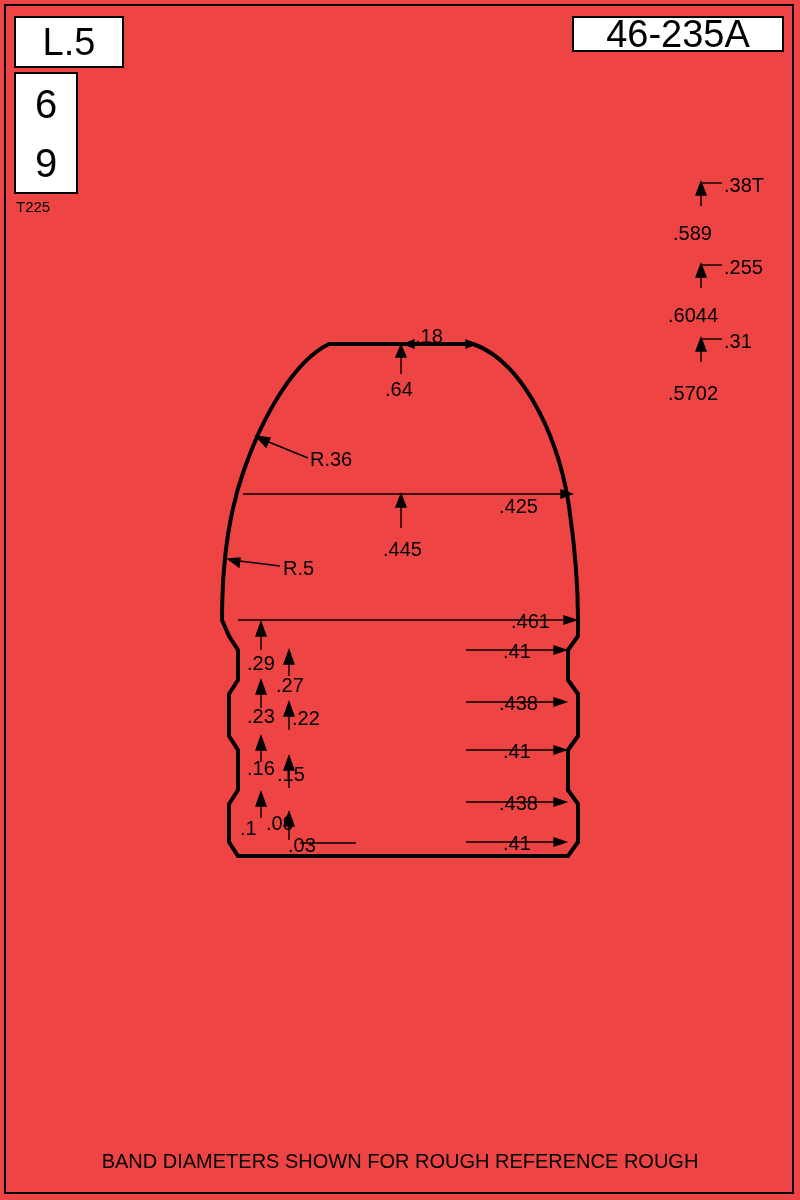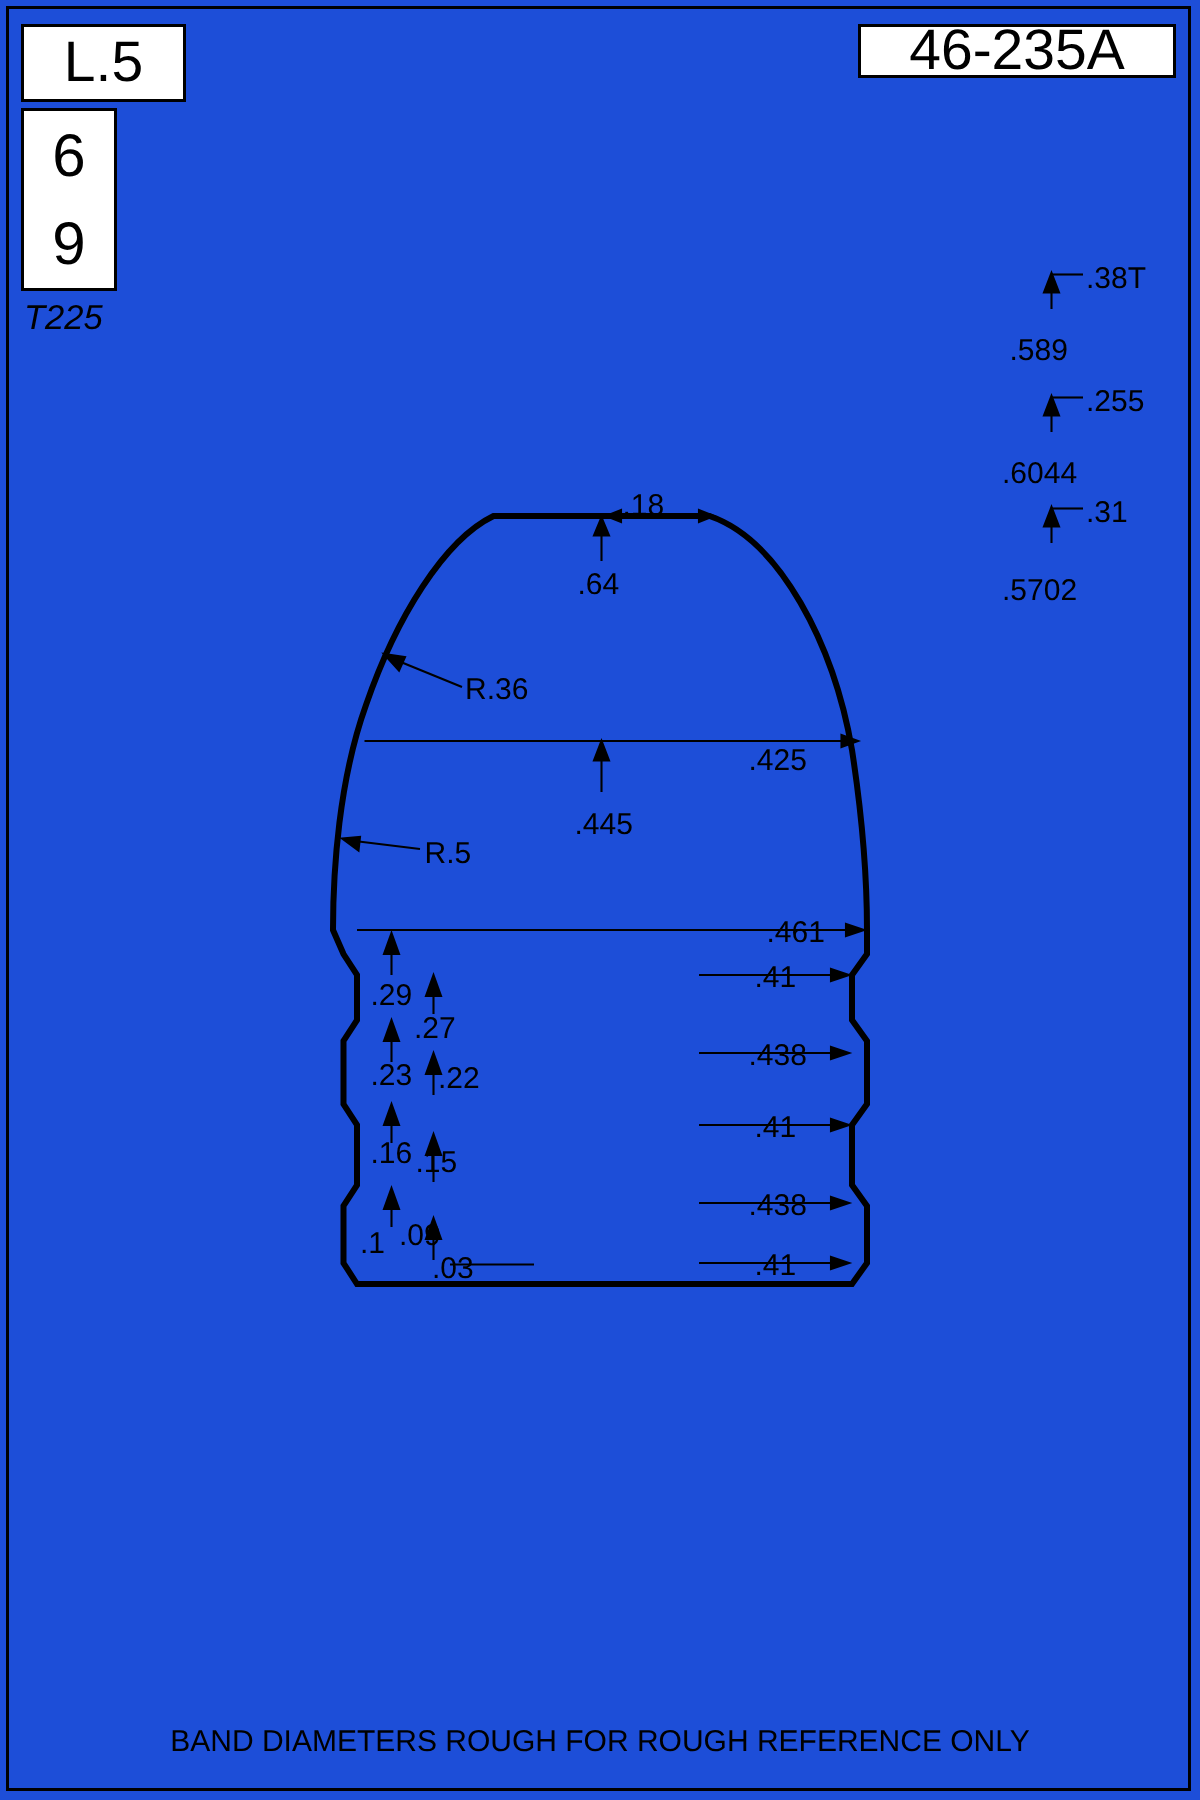--- a/index.html
+++ b/index.html
@@ -7,21 +7,21 @@
     padding: 0;
     background: #ffffff;
   }
   body {
     font-family: "Liberation Sans", sans-serif;
   }
   #sheet {
     position: relative;
     width: 800px;
     height: 1200px;
-    background: #1d4ed8;
+    background: #ef4444;
     overflow: hidden;
   }
   .border-frame {
     position: absolute;
     left: 4px;
     top: 4px;
     width: 790px;
     height: 1190px;
     border: 2px solid #000;
     box-sizing: border-box;
@@ -57,22 +57,21 @@
     height: 122px;
     flex-direction: column;
     justify-content: space-around;
     font-size: 40px;
     line-height: 1;
   }
   #label-t225 {
     position: absolute;
     left: 16px;
     top: 198px;
-    font-size: 23px;
-    font-style: italic;
+    font-size: 15px;
   }
   #footer-note {
     position: absolute;
     left: 0;
     top: 1150px;
     width: 800px;
     text-align: center;
     font-size: 20px;
   }
   svg.overlay {
@@ -250,15 +249,15 @@
     <text class="dim" x="288" y="852">.03</text>
 
     <text class="dim" x="724" y="192">.38T</text>
     <text class="dim" x="673" y="240">.589</text>
     <text class="dim" x="724" y="274">.255</text>
     <text class="dim" x="668" y="322">.6044</text>
     <text class="dim" x="724" y="348">.31</text>
     <text class="dim" x="668" y="400">.5702</text>
   </svg>
 
-  <div id="footer-note">BAND DIAMETERS ROUGH FOR ROUGH REFERENCE ONLY</div>
+  <div id="footer-note">BAND DIAMETERS SHOWN FOR ROUGH REFERENCE ROUGH</div>
 
 </div>
 
 </body></html>

